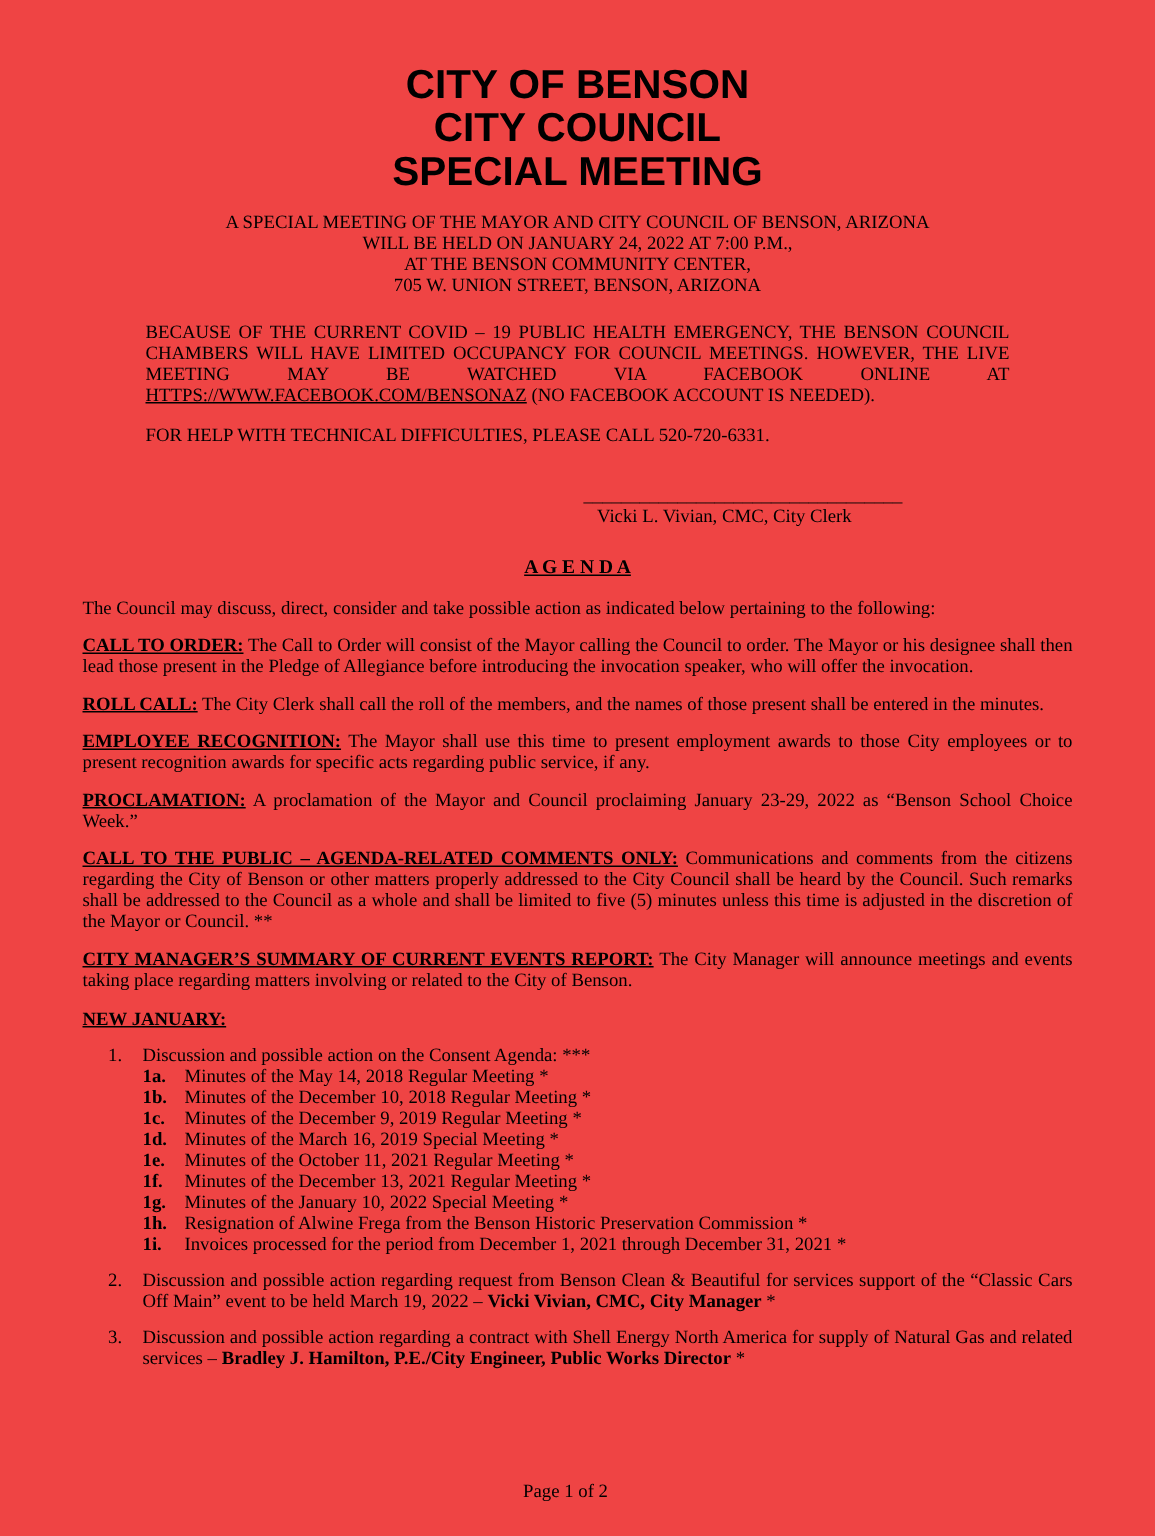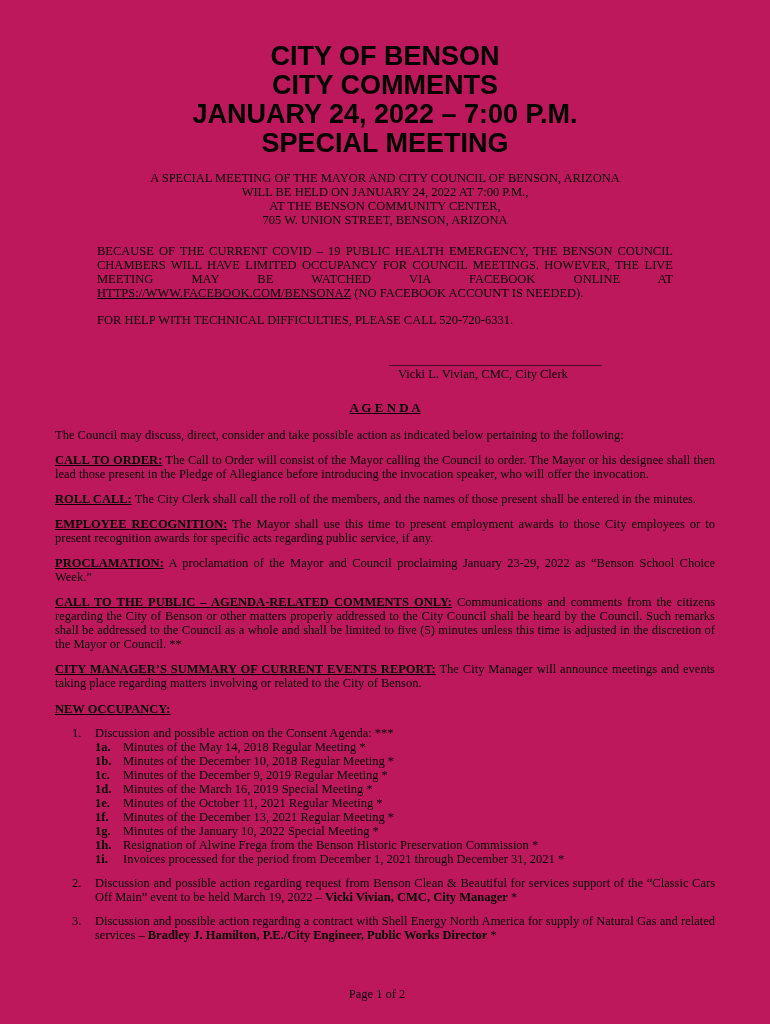--- a/index.html
+++ b/index.html
@@ -9,21 +9,21 @@
     color: #000000;
     font-family: "Liberation Serif", serif;
   }
   .page {
     position: relative;
     width: 770px;
     height: 1024px;
     box-sizing: border-box;
     padding: 42px 55px 30px 55px;
     overflow: hidden;
-    background: #be185d;
+    background: #ef4444;
   }
   .title-block {
     font-family: "Liberation Sans", sans-serif;
     font-weight: 700;
     font-size: 27px;
     line-height: 1.08;
     text-align: center;
   }
   .top-block { padding: 0 42px; }
   .center-para {
@@ -106,22 +106,21 @@
     font-size: 12.5px;
   }
 </style>
 </head>
 <body>
 
 <div class="page">
 
   <header class="title-block">
     <div class="title-line">CITY OF BENSON</div>
-    <div class="title-line">CITY COMMENTS</div>
-    <div class="title-line">JANUARY 24, 2022 – 7:00 P.M.</div>
+    <div class="title-line">CITY COUNCIL</div>
     <div class="title-line">SPECIAL MEETING</div>
   </header>
 
   <section class="top-block">
 
     <p class="center-para">
       <span class="cline">A SPECIAL MEETING OF THE MAYOR AND CITY COUNCIL OF BENSON, ARIZONA</span>
       <span class="cline">WILL BE HELD ON JANUARY 24, 2022 AT 7:00 P.M.,</span>
       <span class="cline">AT THE BENSON COMMUNITY CENTER,</span>
       <span class="cline">705 W. UNION STREET, BENSON, ARIZONA</span>
@@ -147,21 +146,21 @@
   <p class="section-para"><span class="sec-label">ROLL CALL:</span> <span class="sec-text">The City Clerk shall call the roll of the members, and the names of those present shall be entered in the minutes.</span></p>
 
   <p class="section-para"><span class="sec-label">EMPLOYEE RECOGNITION:</span> <span class="sec-text">The Mayor shall use this time to present employment awards to those City employees or to present recognition awards for specific acts regarding public service, if any.</span></p>
 
   <p class="section-para"><span class="sec-label">PROCLAMATION:</span> <span class="sec-text">A proclamation of the Mayor and Council proclaiming January 23-29, 2022 as “Benson School Choice Week.”</span></p>
 
   <p class="section-para"><span class="sec-label">CALL TO THE PUBLIC – AGENDA-RELATED COMMENTS ONLY:</span> <span class="sec-text">Communications and comments from the citizens regarding the City of Benson or other matters properly addressed to the City Council shall be heard by the Council.  Such remarks shall be addressed to the Council as a whole and shall be limited to five (5) minutes unless this time is adjusted in the discretion of the Mayor or Council.  **</span></p>
 
   <p class="section-para"><span class="sec-label">CITY MANAGER’S SUMMARY OF CURRENT EVENTS REPORT:</span> <span class="sec-text">The City Manager will announce meetings and events taking place regarding matters involving or related to the City of Benson.</span></p>
 
-  <p class="nb-label">NEW OCCUPANCY:</p>
+  <p class="nb-label">NEW JANUARY:</p>
 
   <div class="nb-item">
     <div class="nb-num">1.</div>
     <div class="nb-body">
       <div class="nb-text">Discussion and possible action on the Consent Agenda:  ***</div>
       <div class="sub-row">
         <div class="sub-num">1a.</div>
         <div class="sub-text">Minutes of the May 14, 2018 Regular Meeting  *</div>
       </div>
       <div class="sub-row">

